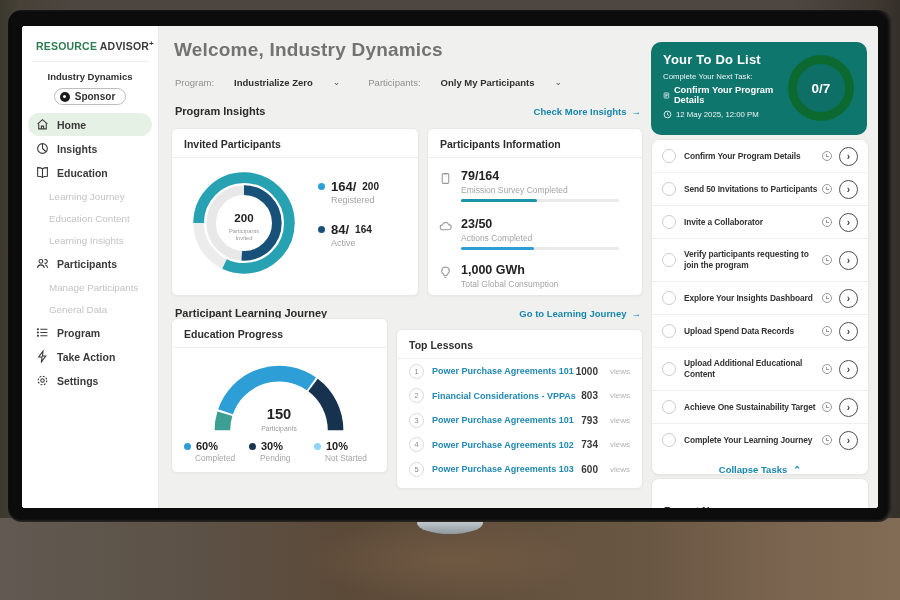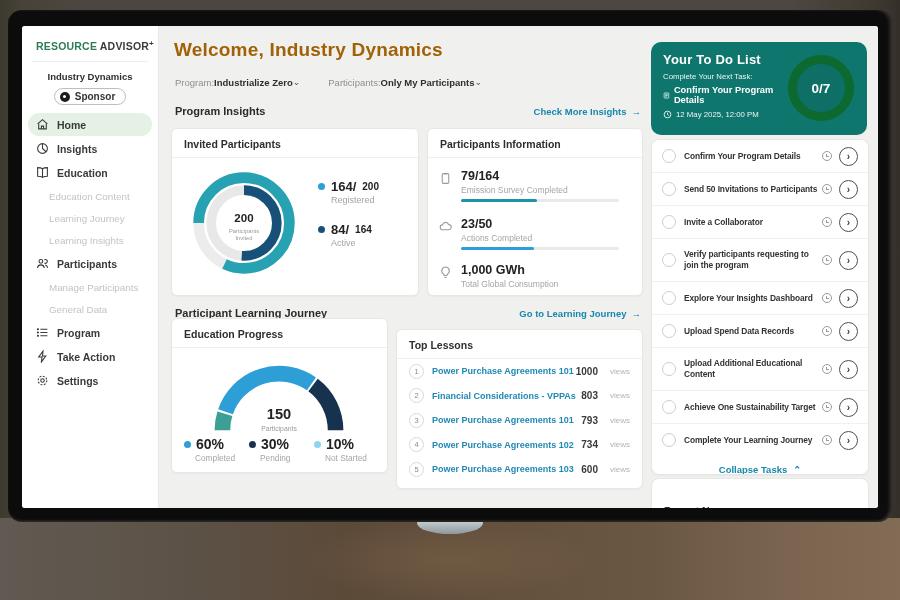--- a/index.html
+++ b/index.html
@@ -29,23 +29,23 @@
   .sp-dot{width:10px;height:10px;border-radius:50%;background:#1d1d1d;position:relative;}
   .sp-dot::after{content:"";position:absolute;left:3.5px;top:3.5px;width:3px;height:3px;border-radius:50%;background:#fff;}
   .nav{margin-top:8px;}
   .nav-item{display:flex;align-items:center;gap:8px;padding:5px 8px 5px 14px;margin:1px 0;
       font-size:10.5px;font-weight:bold;color:#3a3a3a;cursor:default;}
   .nav-item.active{background:#e4f1e4;border-radius:16px;margin:1px 6px;padding-left:8px;}
   .nav-item svg{flex-shrink:0;}
   .nav-sub{padding:5.5px 8px 5.5px 27px;font-size:9.8px;color:#c3c3c3;}
   
   .smain{position:absolute;left:137px;top:0;right:0;bottom:0;background:#f0f1ee;}
-  .welcome{position:absolute;left:15px;top:13px;font-size:19px;font-weight:bold;color:#a16207;letter-spacing:.2px;}
+  .welcome{position:absolute;left:15px;top:13px;font-size:19px;font-weight:bold;color:#737373;letter-spacing:.2px;}
   .filters{position:absolute;left:16px;top:51px;display:flex;gap:28px;font-size:9.5px;color:#8f8f8f;align-items:center;}
-  .fgroup{display:flex;align-items:flex-start;gap:0;}
+  .fgroup{display:flex;align-items:flex-start;gap:20px;}
   .fval{color:#2f2f2f;font-weight:bold;}
   .fchev{color:#555;font-size:9px;}
   .sec-head{position:absolute;display:flex;justify-content:space-between;align-items:center;width:466px;left:16px;}
   .sec-title{font-size:11px;font-weight:bold;color:#2b2b2b;}
   .sec-link{font-size:9.5px;font-weight:bold;color:#1787ae;cursor:pointer;display:flex;gap:5px;align-items:center;}
   .card{position:absolute;background:#fff;border:1px solid #e7e8e6;border-radius:6px;box-shadow:0 1px 2px rgba(0,0,0,.04);}
   .card-title{padding:9px 12px 7px;font-size:10.5px;font-weight:bold;color:#2e2e2e;border-bottom:1px solid #efefef;}
   
   .donut{position:absolute;left:16px;top:38px;}
   .ip-legend{position:absolute;left:146px;top:50px;}
@@ -60,21 +60,21 @@
   .stat-ico{position:absolute;left:11px;top:3px;color:#9a9a9a;}
   .stat-val{position:absolute;left:33px;top:0;font-size:12.5px;font-weight:bold;color:#222;}
   .stat-lbl{position:absolute;left:33px;top:16px;font-size:8.5px;color:#a5a5a5;}
   .bar{position:absolute;left:33px;top:30px;width:158px;height:3px;border-radius:2px;background:#e9e9e9;}
   .bar-fill{height:100%;border-radius:2px;}
   
   .gauge{position:absolute;left:32px;top:38px;}
   .ep-legend{position:absolute;left:12px;bottom:9px;right:8px;display:flex;gap:0;}
   .ep-item{width:68px;}
   .ep-line{display:flex;align-items:center;gap:5px;}
-  .ep-pct{font-size:14px;font-weight:bold;color:#222;}
+  .ep-pct{font-size:11px;font-weight:bold;color:#222;}
   .ep-lbl{font-size:8.3px;color:#a5a5a5;margin-left:11px;margin-top:1px;}
   
   .lesson{display:flex;align-items:center;padding:0 12px;height:24.5px;}
   .lesson:first-of-type{margin-top:5px;}
   .rank{width:13px;height:13px;border:1px solid #d9d9d9;border-radius:50%;font-size:7.5px;color:#8a8a8a;
         display:flex;align-items:center;justify-content:center;margin-right:8px;flex-shrink:0;}
   .ltitle{font-size:9px;font-weight:bold;color:#2089b4;flex:1;white-space:nowrap;overflow:hidden;cursor:pointer;}
   .vnum{font-size:10px;font-weight:bold;color:#3a3a3a;}
   .vlbl{font-size:8px;color:#b3b3b3;margin-left:12px;}
   
@@ -143,22 +143,22 @@
               </svg>
             <span>Insights</span>
           </div>
           <div class="nav-item">
             <svg width="13" height="13" viewBox="0 0 24 24" fill="none" stroke="#3a3a3a" stroke-width="2">
                 <path d="M12 5c-2-1.5-5-2-9-2v16c4 0 7 .5 9 2 2-1.5 5-2 9-2V3c-4 0-7 .5-9 2z"></path>
                 <path d="M12 5v16"></path>
               </svg>
             <span>Education</span>
           </div>
+          <div class="nav-sub">Learning Journey</div>
           <div class="nav-sub">Education Content</div>
-          <div class="nav-sub">Learning Journey</div>
           <div class="nav-sub">Learning Insights</div>
           <div class="nav-item">
             <svg width="13" height="13" viewBox="0 0 24 24" fill="none" stroke="#3a3a3a" stroke-width="2">
                 <circle cx="9" cy="8" r="3.5"></circle>
                 <path d="M2.5 20c.8-3.6 3.4-5.5 6.5-5.5s5.7 1.9 6.5 5.5"></path>
                 <path d="M15.5 5.2a3.5 3.5 0 110 5.9"></path>
                 <path d="M17 14.7c2.4.6 4 2.4 4.6 5.3"></path>
               </svg>
             <span>Participants</span>
           </div>

